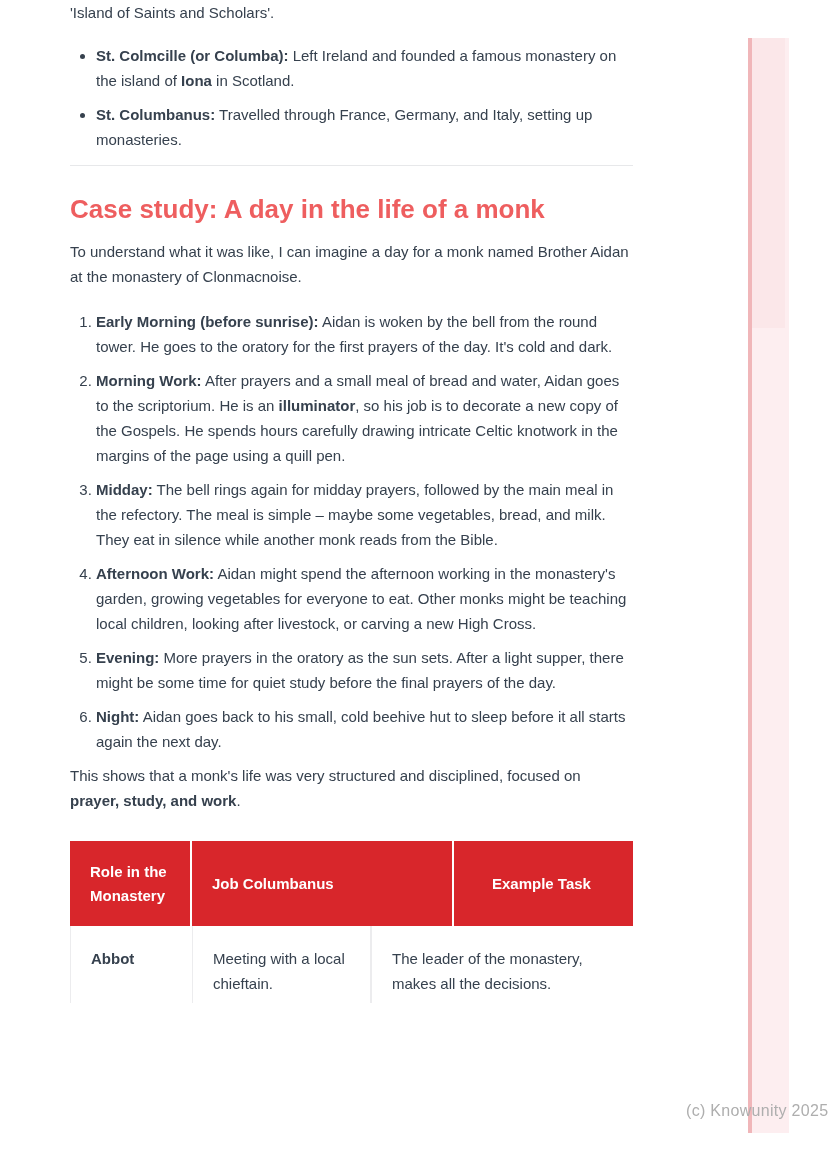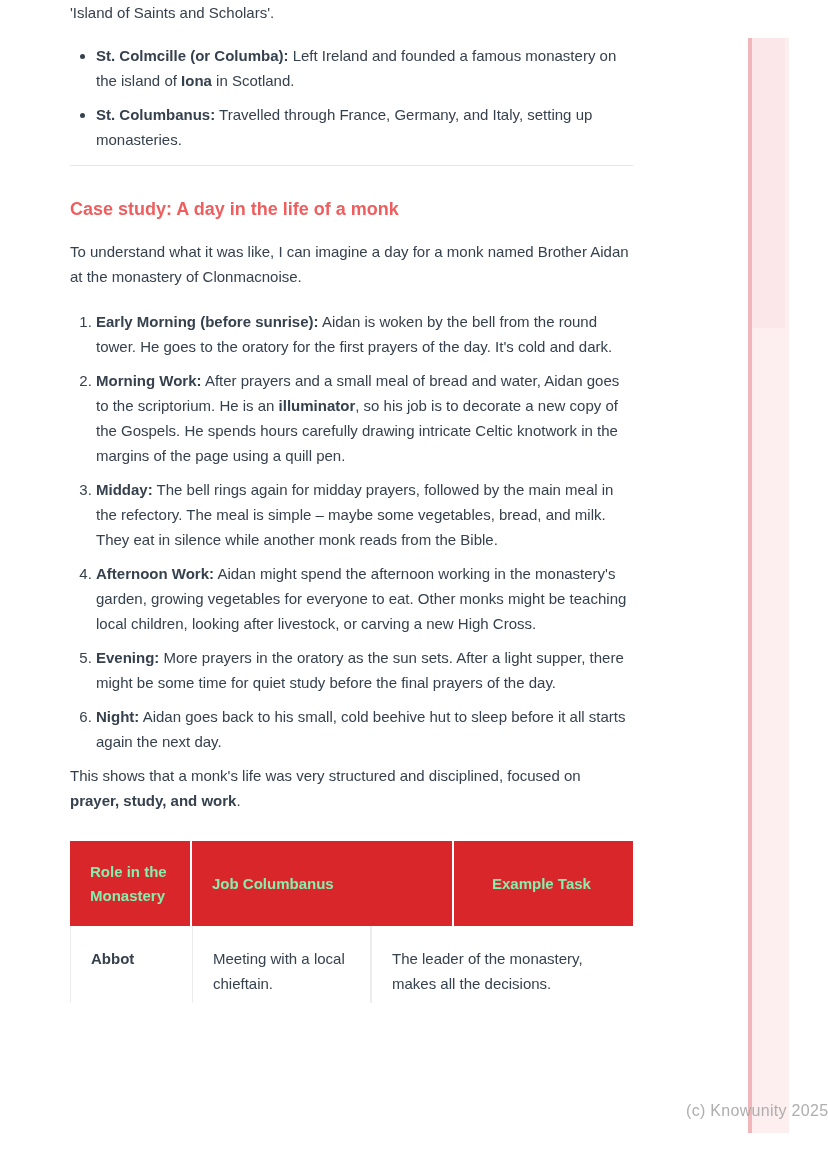--- a/index.html
+++ b/index.html
@@ -18,32 +18,32 @@
     font-size: 15px;
     line-height: 25px;
   }
   .intro-tail { margin: 0; margin-bottom: 18px; }
   ul.bullets { margin: 0; padding-left: 26px; list-style: disc; }
   ul.bullets li { margin-bottom: 9px; }
   .b { font-weight: bold; }
   hr.divider { border: none; border-top: 1px solid #e7e8ea; margin: 13px 0 0 0; height: 0; }
   h2.case-heading {
     color: #ee5e5f;
-    font-size: 18px;
+    font-size: 26px;
     line-height: 28px;
     font-weight: bold;
     margin: 29px 0 16px 0;
   }
   p.case-intro { margin: 0 0 20px 0; }
   ol.day-list { margin: 0; padding-left: 26px; }
   ol.day-list li { margin-bottom: 9px; }
   p.closing { margin: 5px 0 0 0; }
 
   .roles-table { margin-top: 28px; width: 563px; }
-  .thead { display: flex; background: #d8262b; color: #86efac; font-weight: bold; align-items: flex-end; }
+  .thead { display: flex; background: #d8262b; color: #ffffff; font-weight: bold; align-items: flex-end; }
   .th {
     display: flex; align-items: center;
     box-sizing: border-box;
     min-height: 85px;
     padding: 10px 14px 10px 20px;
     line-height: 24px;
   }
   .th-1 { width: 122px; border-right: 2px solid #ffffff; }
   .th-2 { width: 262px; border-right: 2px solid #ffffff; }
   .th-3 { width: 179px; padding-left: 38px; }

